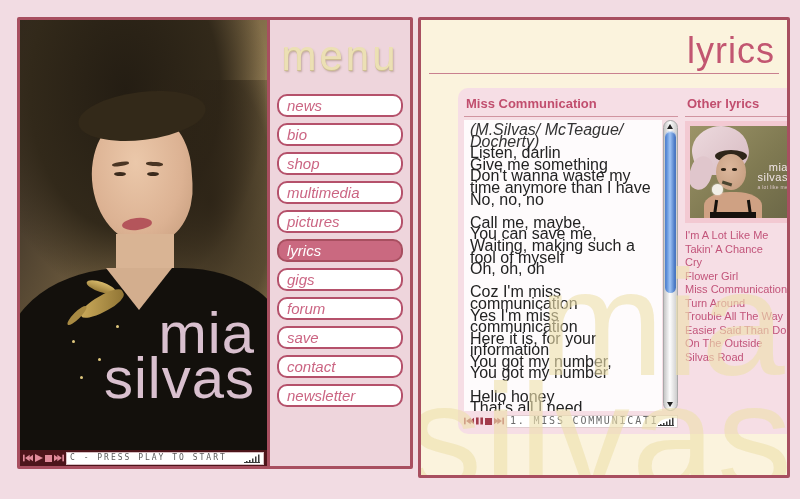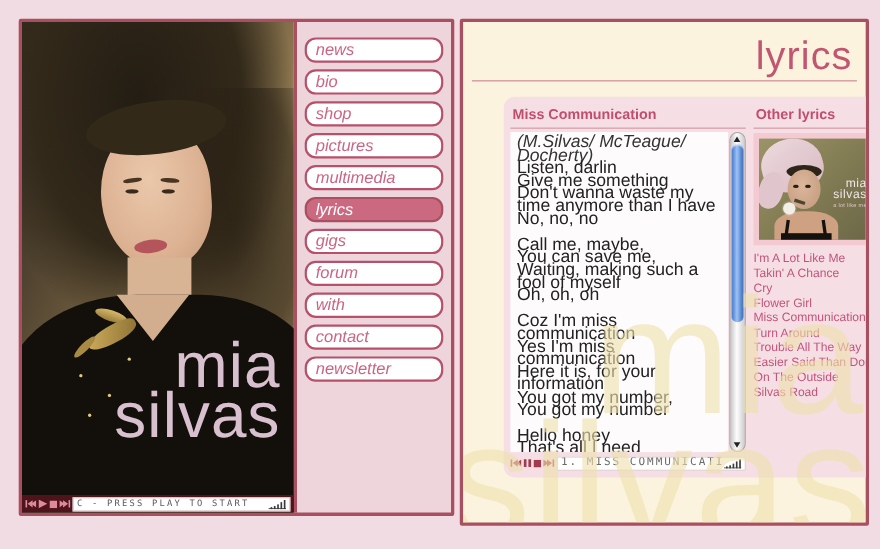--- a/index.html
+++ b/index.html
@@ -233,30 +233,31 @@
               <rect x="8" y="4.5" width="1.5" height="4.5"></rect>
               <rect x="11" y="2.5" width="1.5" height="6.5"></rect>
               <rect x="14" y="0.5" width="1.5" height="8.5"></rect>
             </svg>
         </span>
       </span>
     </div>
   </div>
 
   <div class="menu-col">
+    <div class="menu-title">menu</div>
     <nav class="menu-list">
       <a class="menu-btn">news</a>
       <a class="menu-btn">bio</a>
       <a class="menu-btn">shop</a>
+      <a class="menu-btn">multimedia</a>
       <a class="menu-btn">pictures</a>
-      <a class="menu-btn">multimedia</a>
       <a class="menu-btn active">lyrics</a>
       <a class="menu-btn">gigs</a>
       <a class="menu-btn">forum</a>
-      <a class="menu-btn">with</a>
+      <a class="menu-btn">save</a>
       <a class="menu-btn">contact</a>
       <a class="menu-btn">newsletter</a>
     </nav>
   </div>
 </div>
 
 <div class="right-block">
 
   <div class="lyrics-title">lyrics</div>
   <div class="title-rule"></div>

